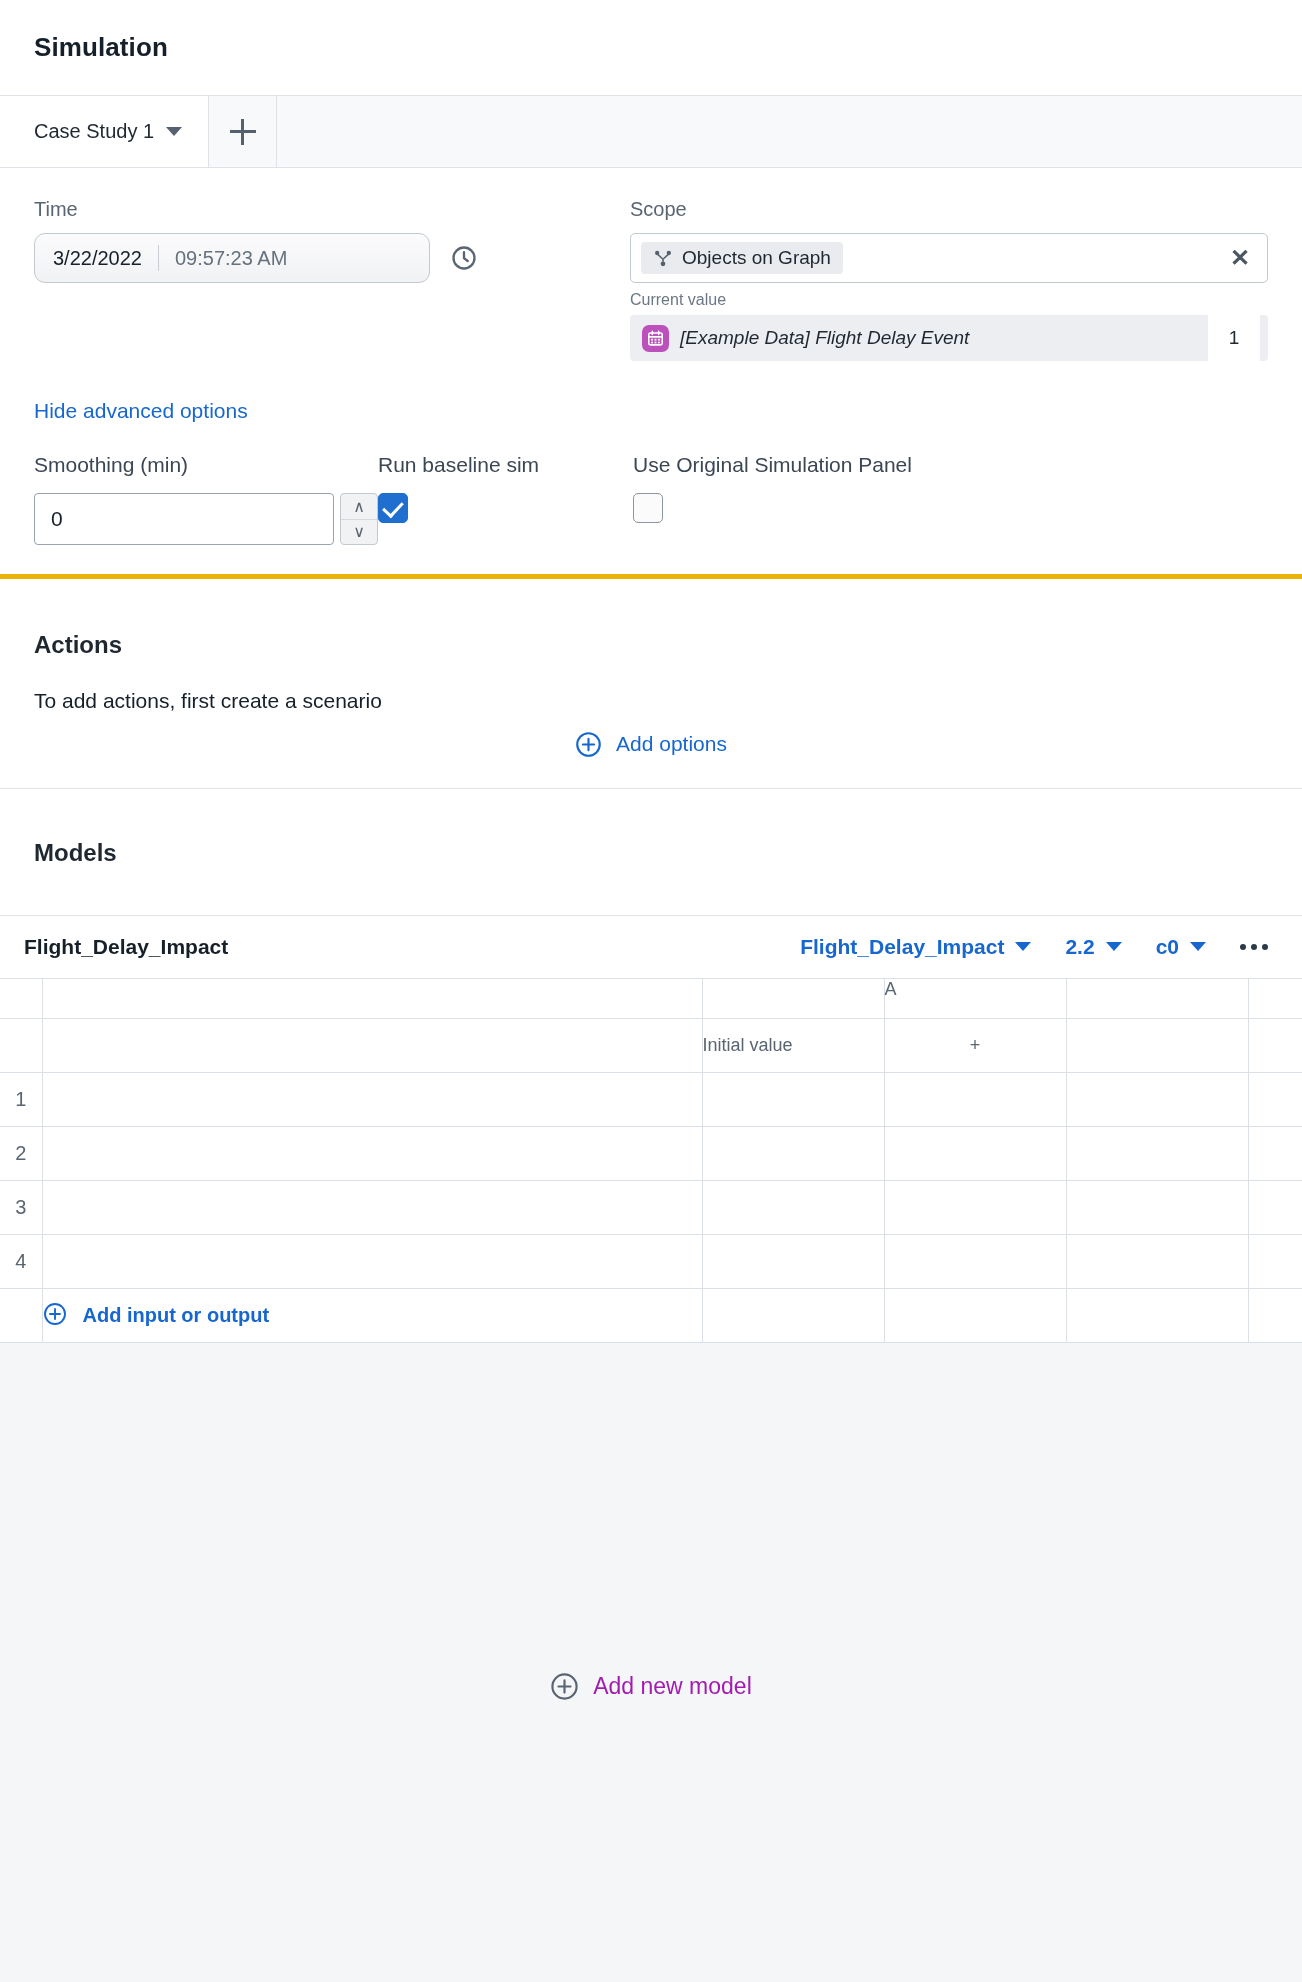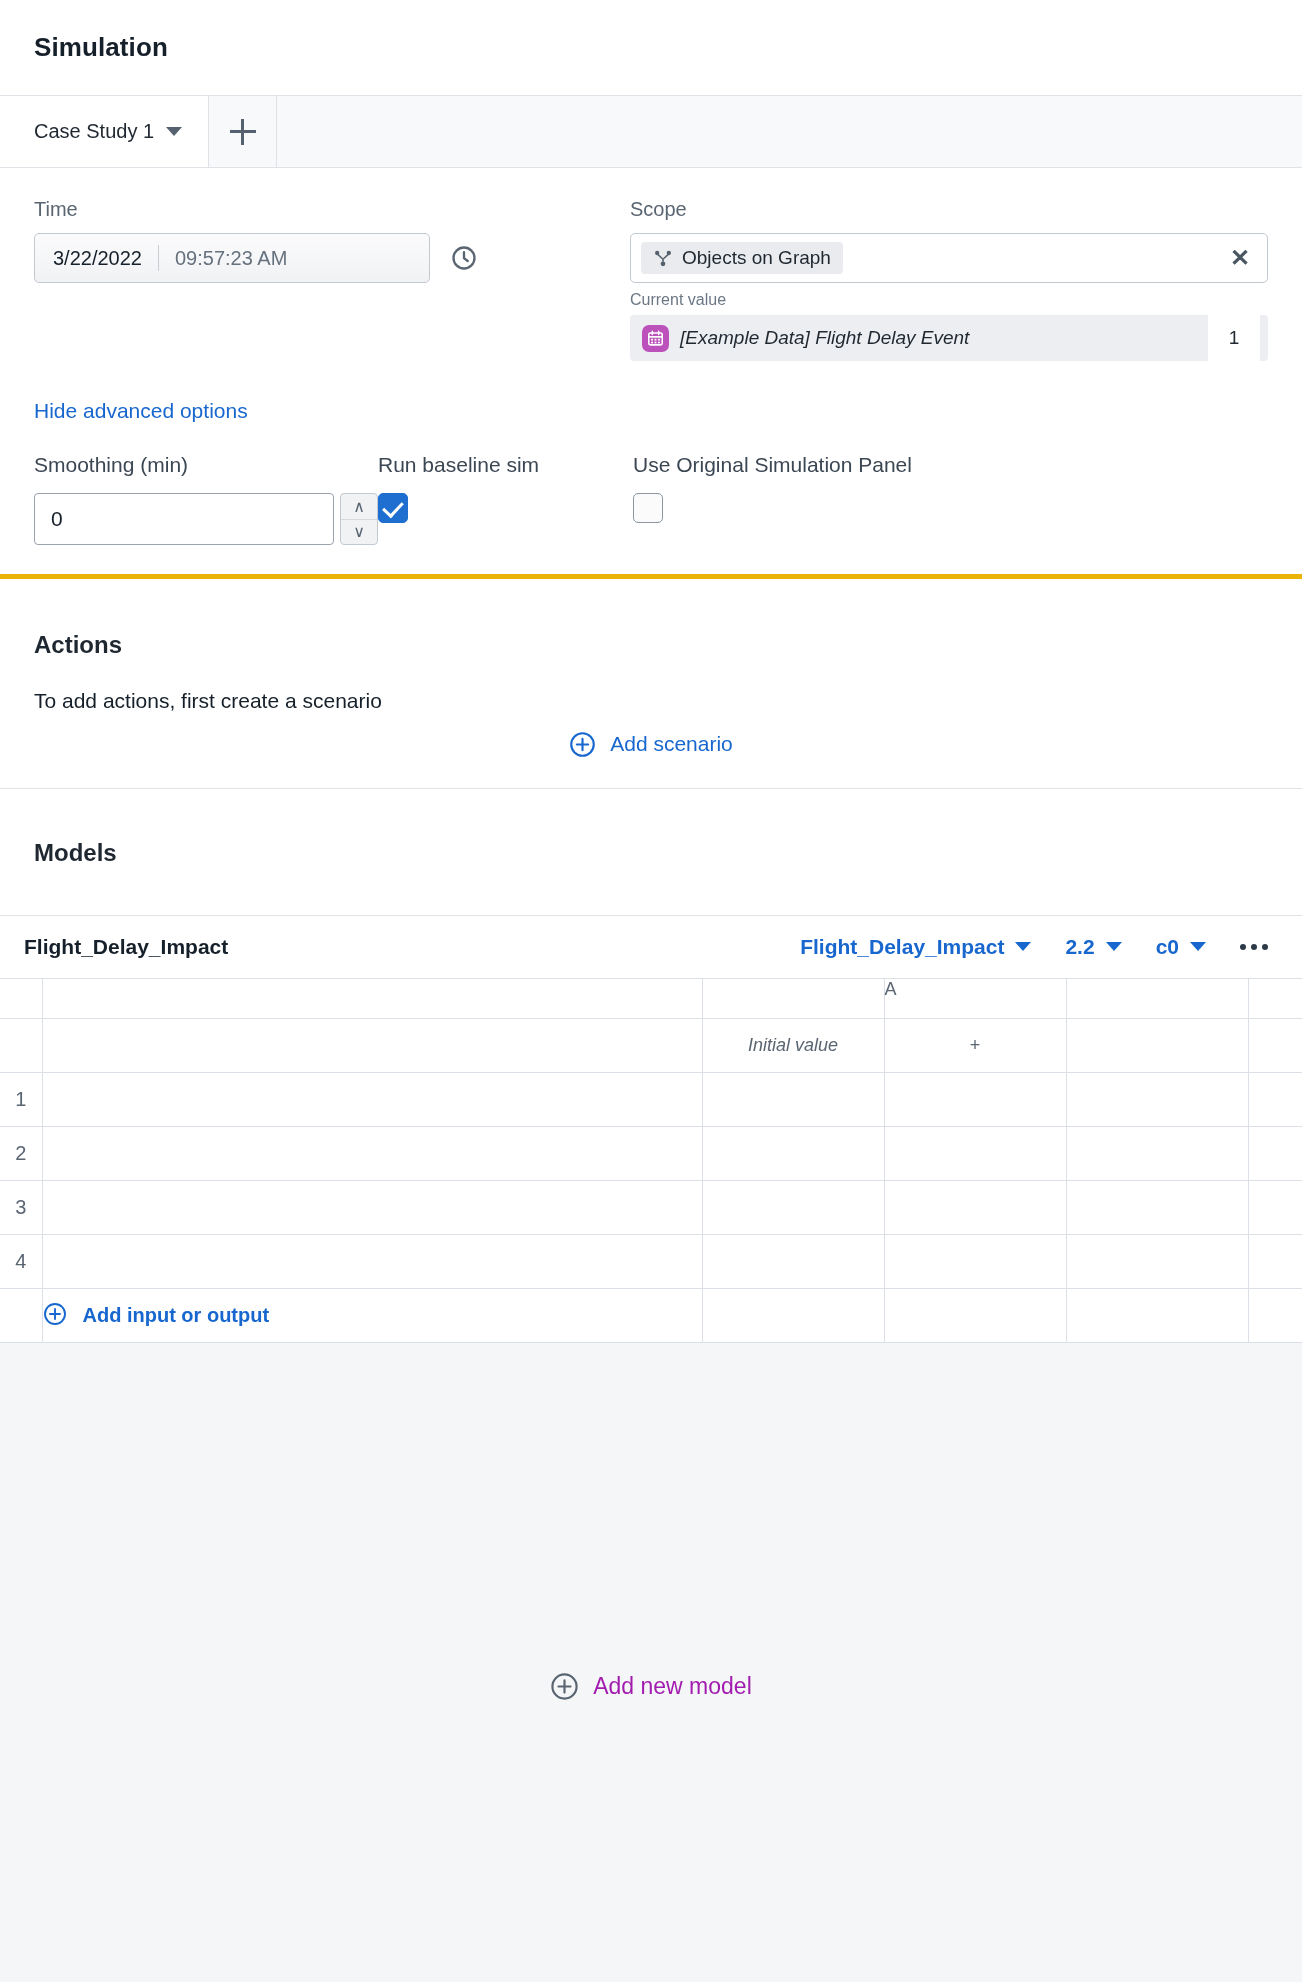--- a/index.html
+++ b/index.html
@@ -103,21 +103,21 @@
     color: #6b7784;
     margin: 8px 0 6px 0;
     display: block;
   }
 
   .time-row { display: flex; align-items: center; gap: 20px; }
   .datetime-input {
     width: 396px; height: 50px;
     background: linear-gradient(#fbfbfc, #f1f2f4);
     border: 1px solid #c3c9d0;
-    border-radius: 5px;
+    border-radius: 11px;
     display: flex; align-items: center;
     padding: 0 18px;
     cursor: text;
   }
   .dt-date { font-size: 20px; color: #16202b; }
   .dt-sep {
     width: 1px; height: 26px; background: #c9ced5;
     margin: 0 16px;
   }
   .dt-time { font-size: 20px; color: #66717e; }
@@ -314,21 +314,21 @@
     padding: 0;
     height: 54px;
     font-weight: normal;
     font-size: 18px;
     color: #5a6572;
     background: #fff;
   }
   .grid .c-num   { width: 42px;  border-left: none; text-align: center;
                    color: #5a6572; font-size: 20px; }
   .grid .c-name  { width: 660px; }
-  .grid .c-init  { width: 182px; text-align: center; font-style: italic; }
+  .grid .c-init  { width: 182px; text-align: left; }
   .grid .c-a     { width: 182px; }
   .grid .c-b     { width: 182px; }
   .grid .c-c     { width: 54px;  border-right: none; }
   .hdr-a { padding-left: 14px; vertical-align: top; font-size: 19px; color:#5a6572; }
   .grid tr.hdr1 td { height: 40px; }
   .plus-cell {
     text-align: center;
     color: #46525f;
     font-size: 30px;
     line-height: 1;
@@ -465,21 +465,21 @@
   <div class="actions">
     <h2>Actions</h2>
     <p class="hint">To add actions, first create a scenario</p>
     <div class="center-link">
       <span class="plus-circle">
         <svg viewBox="0 0 24 24" width="27" height="27" fill="none" stroke="currentColor" stroke-width="1.9">
           <circle cx="12" cy="12" r="10"></circle>
           <path d="M12 7v10M7 12h10" stroke-linecap="round"></path>
         </svg>
       </span>
-      <span class="link">Add scenario</span>
+      <span class="link">Add options</span>
     </div>
   </div>
 
   <div class="models-head">
     <h2>Models</h2>
   </div>
 
   <div class="model-row">
     <span class="model-name">Flight_Delay_Impact</span>
     <span class="model-ctl">

